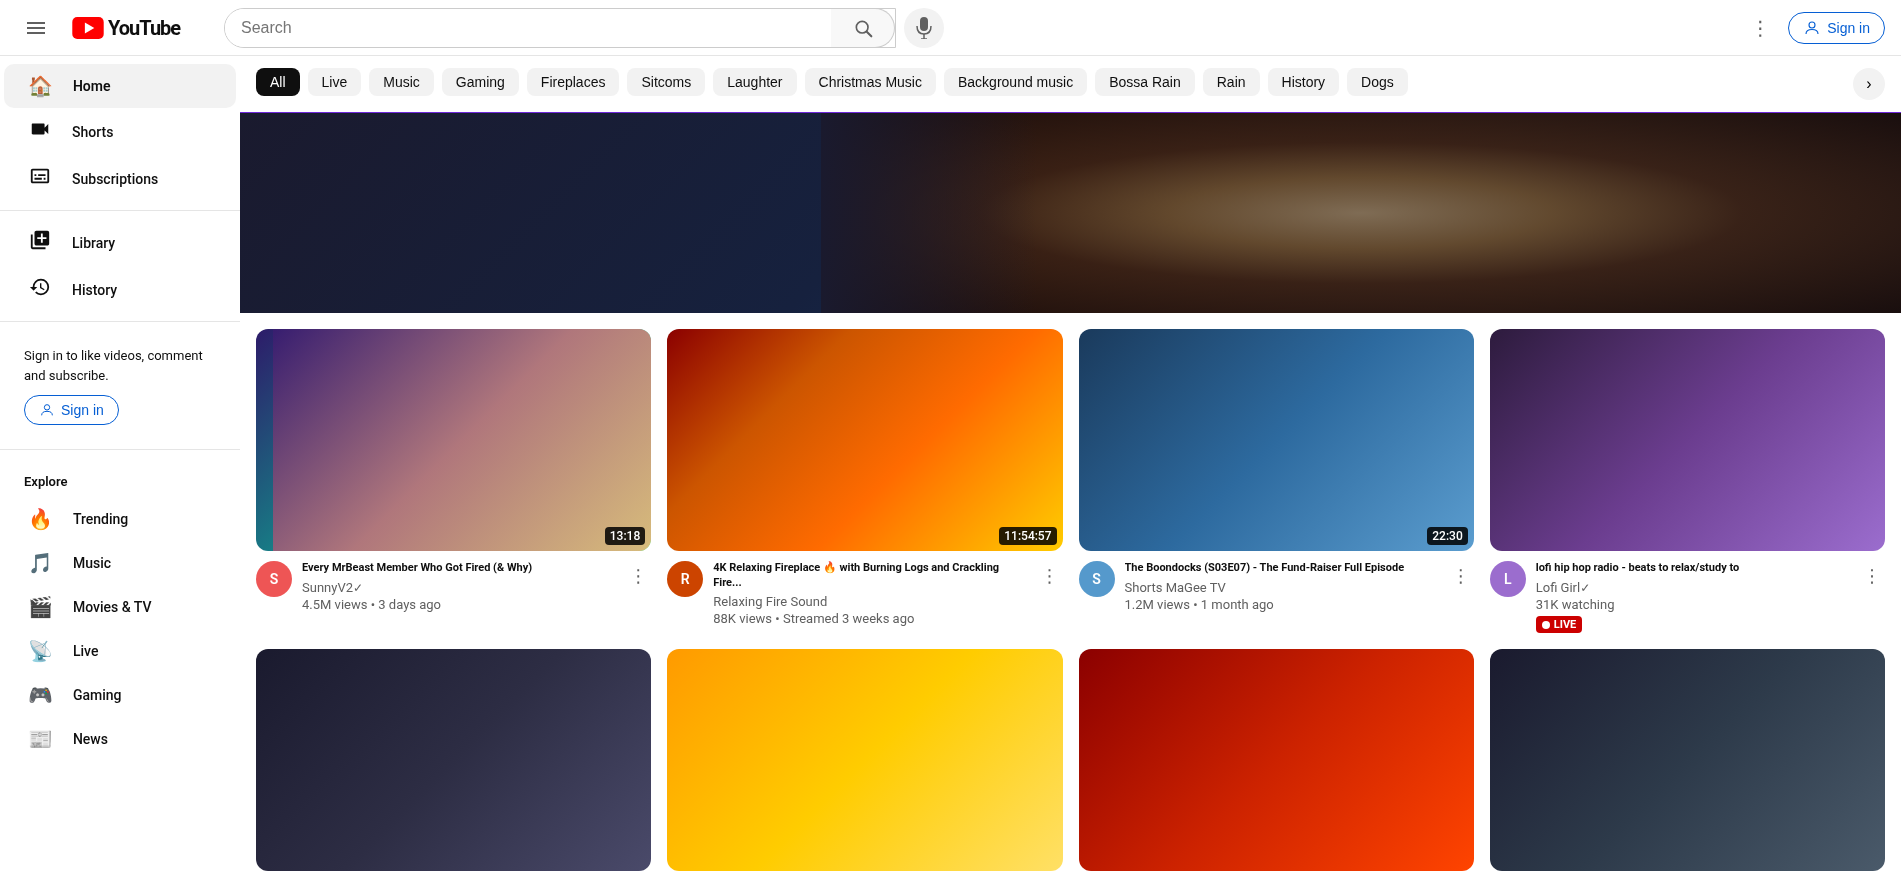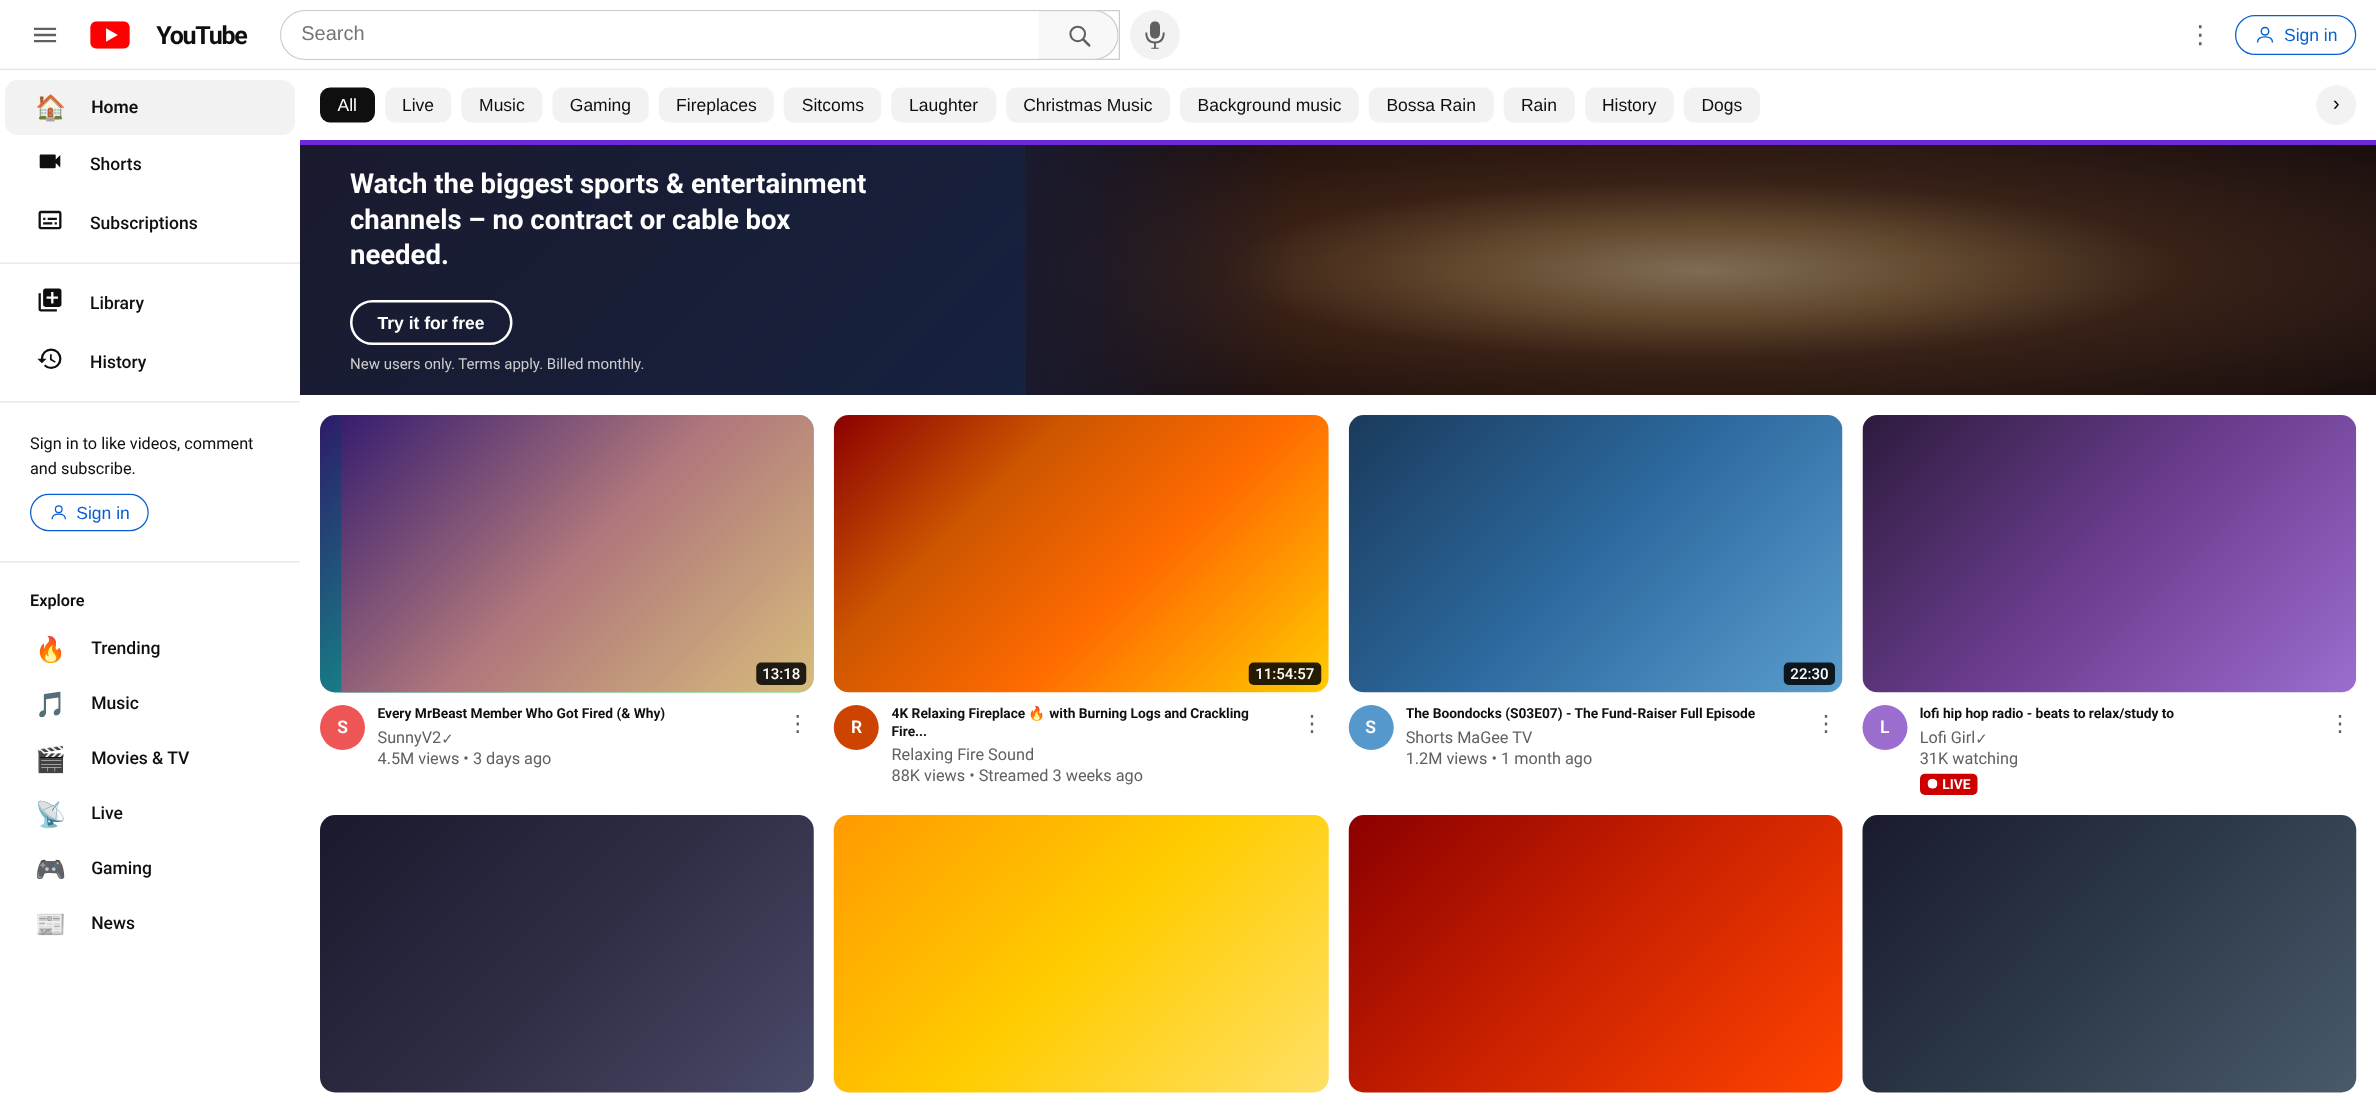--- a/index.html
+++ b/index.html
@@ -6,21 +6,21 @@
     body { font-family: 'Roboto', Arial, sans-serif; background: #fff; color: #0f0f0f; font-size: 14px; overflow-x: hidden; }
 
     
     .header {
       position: fixed; top: 0; left: 0; right: 0; height: 56px;
       background: #fff; display: flex; align-items: center;
       padding: 0 16px; z-index: 100; border-bottom: 1px solid #e5e5e5;
       gap: 8px;
     }
     .header-left { display: flex; align-items: center; gap: 16px; min-width: 200px; }
-    .logo { display: flex; align-items: center; gap: 21px; cursor: pointer; text-decoration: none; }
+    .logo { display: flex; align-items: center; gap: 4px; cursor: pointer; text-decoration: none; }
     .logo-icon { width: 32px; height: 22px; }
     .logo-text { font-size: 20px; font-weight: 700; color: #0f0f0f; letter-spacing: -1px; }
 
     .header-center { flex: 1; display: flex; align-items: flex-end; max-width: 720px; gap: 8px; }
     .search-bar {
       flex: 1; display: flex; align-items: center;
       border: 1px solid #ccc; border-radius: 24px 0 0 24px;
       overflow: hidden; height: 40px;
     }
     .search-bar input {
@@ -76,22 +76,22 @@
       border: 1px solid #065fd4; border-radius: 20px; padding: 6px 14px;
       cursor: pointer; background: none; color: #065fd4; font-size: 14px;
     }
 
     
     .main { margin-left: 240px; flex: 1; padding: 0; }
 
     
     .filter-bar {
       position: sticky; top: 56px; background: #fff; z-index: 50;
-      display: flex; align-items: center; gap: 8px; padding: 12px 16px;
-      overflow-x: hidden; border-bottom: 4px solid #6d28d9;
+      display: flex; align-items: flex-start; gap: 8px; padding: 12px 16px;
+      overflow-x: hidden; border-bottom: 1px solid #6d28d9;
     }
     .filter-chip {
       white-space: nowrap; padding: 6px 14px; border-radius: 8px;
       border: none; cursor: pointer; font-size: 14px; background: #f2f2f2;
       color: #0f0f0f; font-weight: 500;
     }
     .filter-chip.active { background: #0f0f0f; color: #fff; }
     .filter-arrow {
       width: 32px; height: 32px; border-radius: 50%; background: #f2f2f2;
       border: none; cursor: pointer; display: flex; align-items: center; justify-content: center;
@@ -311,25 +311,20 @@
       <button class="filter-chip">Christmas Music</button>
       <button class="filter-chip">Background music</button>
       <button class="filter-chip">Bossa Rain</button>
       <button class="filter-chip">Rain</button>
       <button class="filter-chip">History</button>
       <button class="filter-chip">Dogs</button>
       <button class="filter-arrow">›</button>
     </div>
 
     <div class="banner">
-      <div class="banner-content">
-        <div class="banner-title">Watch the biggest sports &amp; entertainment channels – no contract or cable box needed.</div>
-        <button class="banner-btn">Try it for free</button>
-        <div class="banner-subtitle">New users only. Terms apply. Billed monthly.</div>
-      </div>
       <div class="banner-people">
 
         <div style="width:100%; height:100%; background: linear-gradient(to right, #1a1a2e 0%, transparent 20%); position:absolute; z-index:1;"></div>
         <div style="width:100%; height:100%; background: radial-gradient(ellipse at center, #8b7355 0%, #6b4c2a 25%, #3d2010 50%, #1a0a05 100%); opacity:0.9;"></div>
       </div>
     </div>
 
     <div class="videos-section">
       <div class="videos-grid">
 

